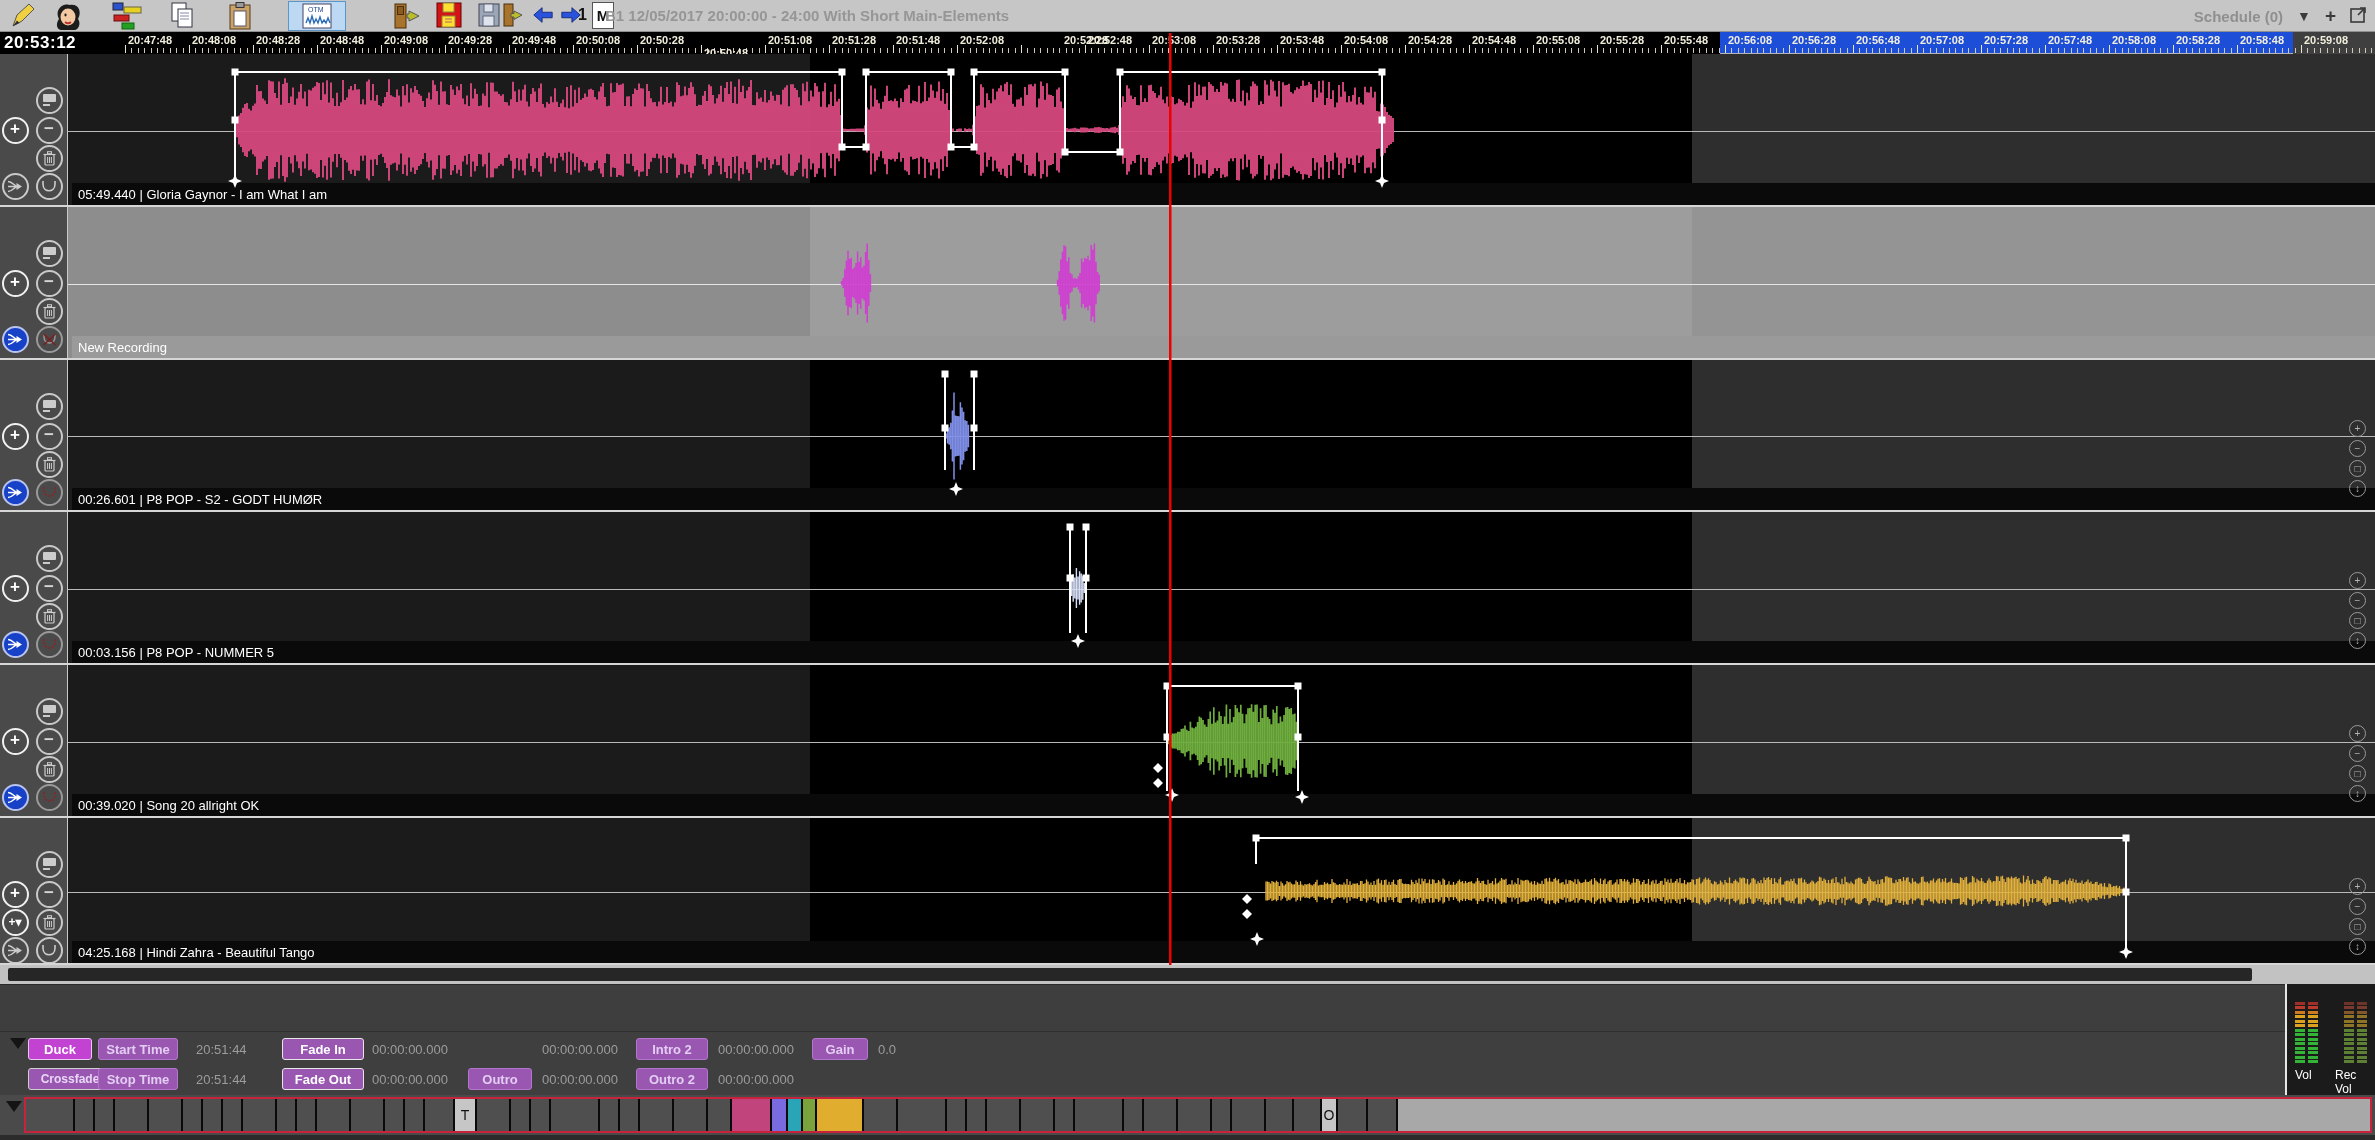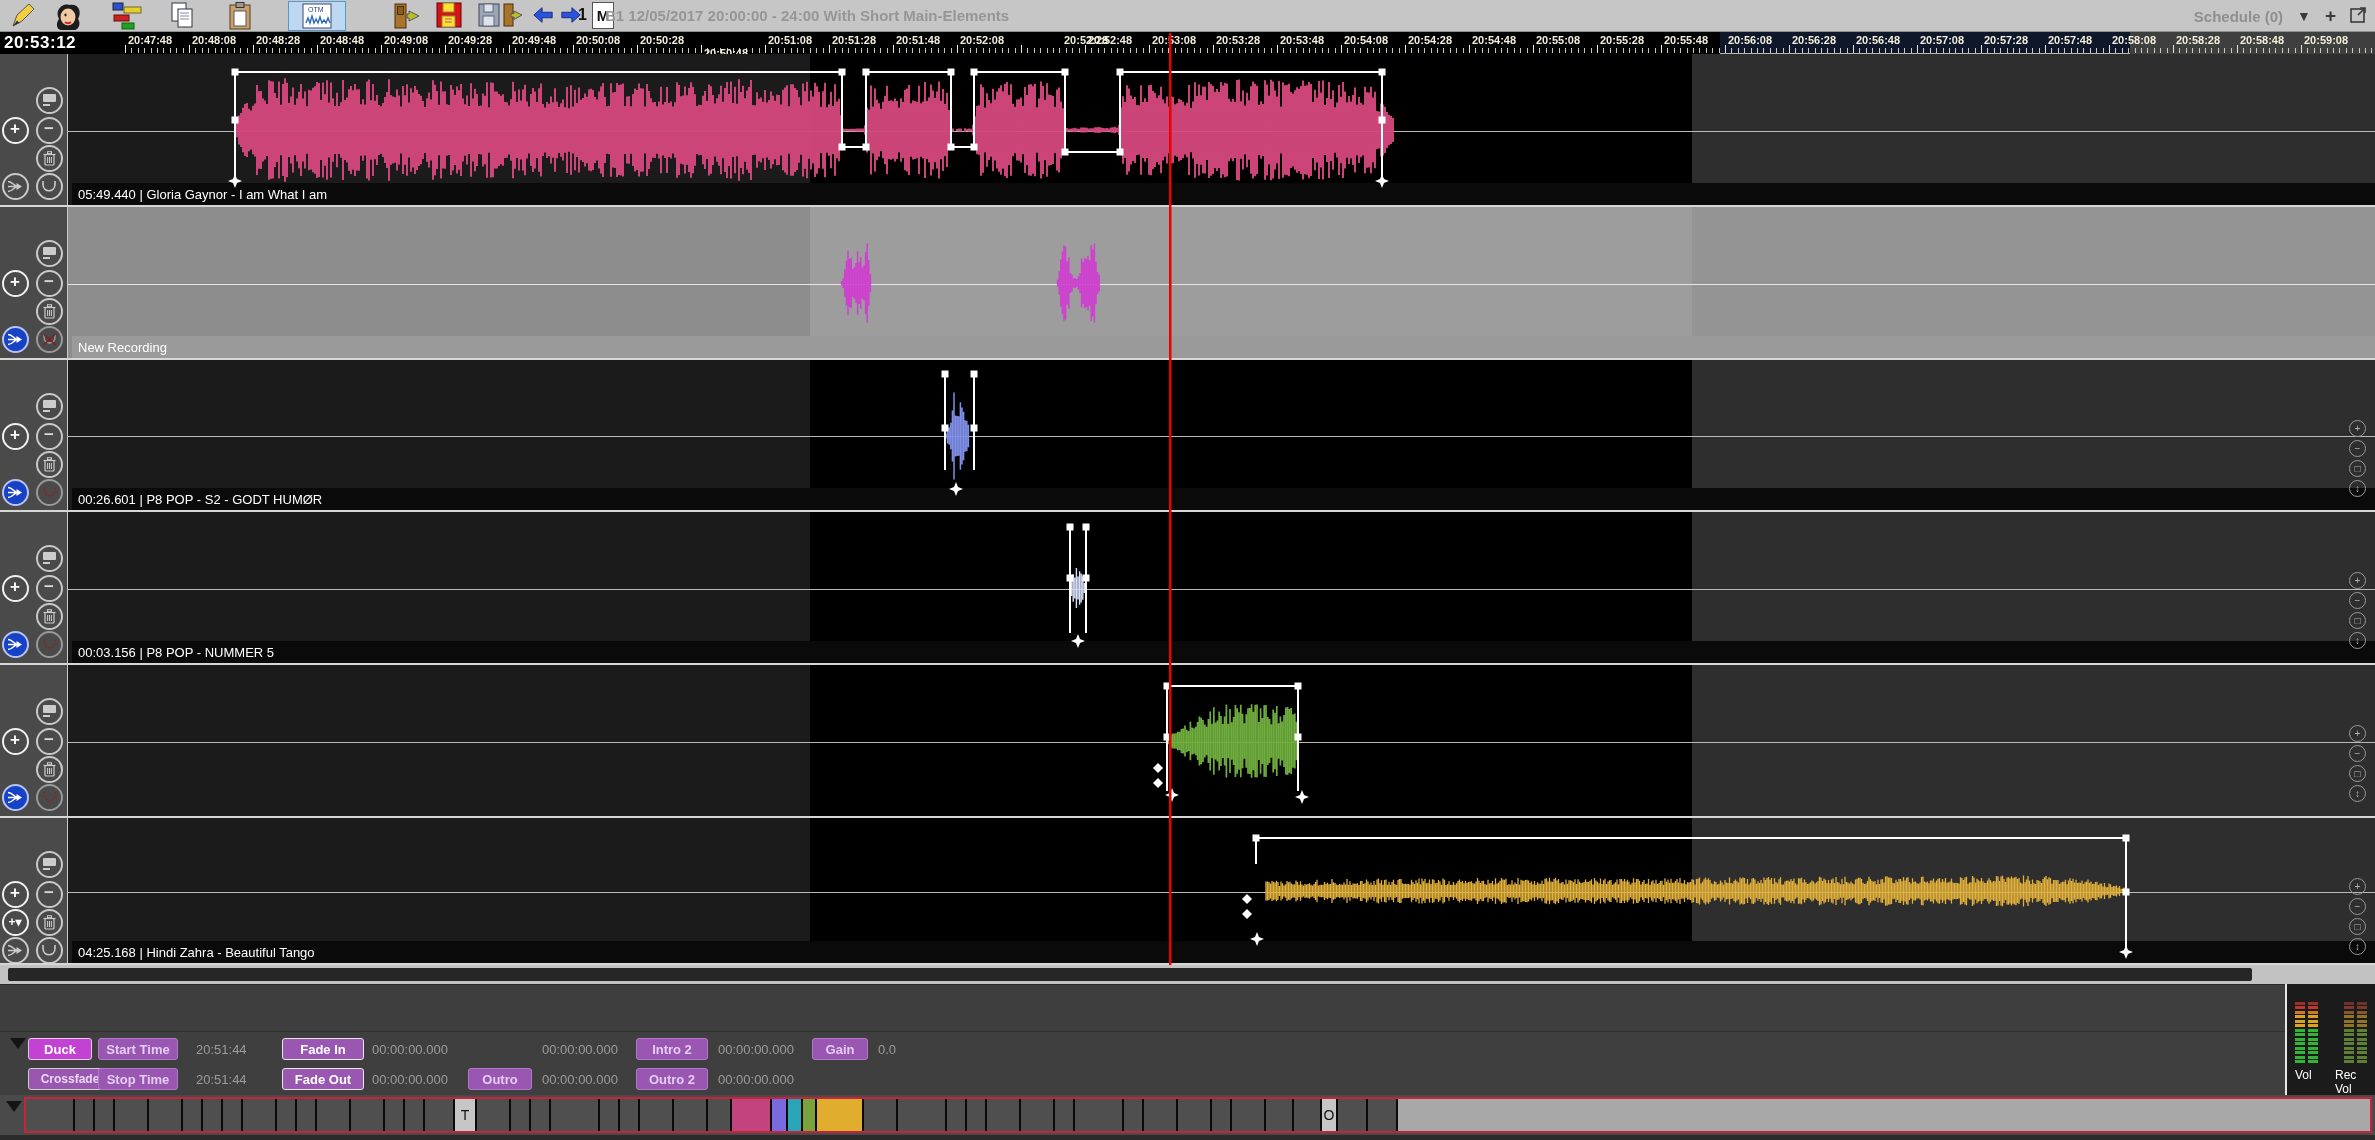--- a/index.html
+++ b/index.html
@@ -8,21 +8,21 @@
 .abs{position:absolute}
 
 #toolbar{position:absolute;top:0;left:0;width:2375px;height:32px;background:#c6c6c6;border-bottom:1px solid #8f8f8f}
 .tb-icon{position:absolute;top:2px;display:flex;align-items:center;justify-content:center}
 #tb-title{position:absolute;left:605px;top:7px;font-size:15px;font-weight:bold;color:#969696;white-space:nowrap}
 #sched{position:absolute;right:8px;top:0;height:32px;display:flex;align-items:center;gap:14px}
 #sched .lbl{font-size:15px;font-weight:bold;color:#8f8f8f}
 #sched .glyph{color:#3a3a3a;font-size:14px;font-weight:bold}
 .mbox{position:absolute;top:2px;width:22px;height:27px;background:#fff;border:1px solid #555;display:flex;align-items:center;justify-content:center;font-weight:bold;font-size:15px;color:#111}
 
-#ruler{position:absolute;top:32px;left:0;width:2130px;height:22px;background:#0f172a;border-bottom:1px solid #b5b5b5}
+#ruler{position:absolute;top:32px;left:0;width:2293px;height:22px;background:#1d4ed8;border-bottom:1px solid #b5b5b5}
 #ruler-black{position:absolute;left:0;top:0;width:1720px;height:22px;background:#000}
 #cur-time{position:absolute;left:4px;top:1px;font-size:17px;font-weight:bold;color:#fff;letter-spacing:.5px}
 .rlab{position:absolute;top:2px;font-size:11px;font-weight:bold;color:#f2eedd;white-space:nowrap}
 .rtick{position:absolute;top:13px;width:1px;height:8px;background:#e8e4d0}
 #minorticks{position:absolute;left:125px;top:16px;width:2248px;height:5px;background:repeating-linear-gradient(90deg,#cfcabb 0,#cfcabb 1px,transparent 1px,transparent 6.4px)}
 
 .track{position:absolute;left:0;width:2375px}
 .zone{position:absolute;top:0;bottom:2px}
 .centerline{position:absolute;left:68px;right:0;height:1px}
 .tlabel{position:absolute;left:72px;right:0;bottom:2px;height:22px;font-size:13px;display:flex;align-items:center;padding-left:6px;white-space:nowrap}
@@ -416,20 +416,23 @@
         <div class="minicirc" style="left: 2349px; top: 80px; width: 17px; height: 17px; font-size: 10px;">−</div>
         <div class="minicirc" style="left: 2349px; top: 100px; width: 17px; height: 17px; font-size: 10px;">□</div>
         <div class="minicirc" style="left: 2349px; top: 120px; width: 17px; height: 17px; font-size: 10px;">↕</div>
         <div class="tsep"></div>
       </div>
       <div class="track" style="top: 665px; height: 153px;">
         <div class="zone" style="left: 68px; width: 742px; background: rgb(27, 27, 27);"></div>
         <div class="zone" style="left: 810px; width: 882px; background: rgb(0, 0, 0);"></div>
         <div class="zone" style="left: 1692px; width: 683px; background: rgb(46, 46, 46);"></div>
         <div class="centerline" style="top: 77px; background: rgb(185, 185, 185);"></div>
+        <div class="tlabel" style="background: rgb(10, 10, 10); color: rgb(255, 255, 255);">
+          <span>00:39.020 | Song 20 allright OK</span>
+        </div>
         <div class="lstrip">
           <div class="circ" style="left: 35.5px; top: 32.5px; width: 27px; height: 27px;">
             <span style="display:block">
               <span style="display:block;width:13px;height:8px;background:#ccc;border-radius:1px"></span>
               <span style="display:block;width:7px;height:2px;background:#ccc;margin-top:2px"></span>
             </span>
           </div>
           <div class="circ" style="left: 1.5px; top: 62.5px; width: 27px; height: 27px; border-color: rgb(240, 240, 240); color: rgb(255, 255, 255);">
             <span style="font-size:17px;font-weight:bold;margin-top:-2px">+</span>
           </div>

